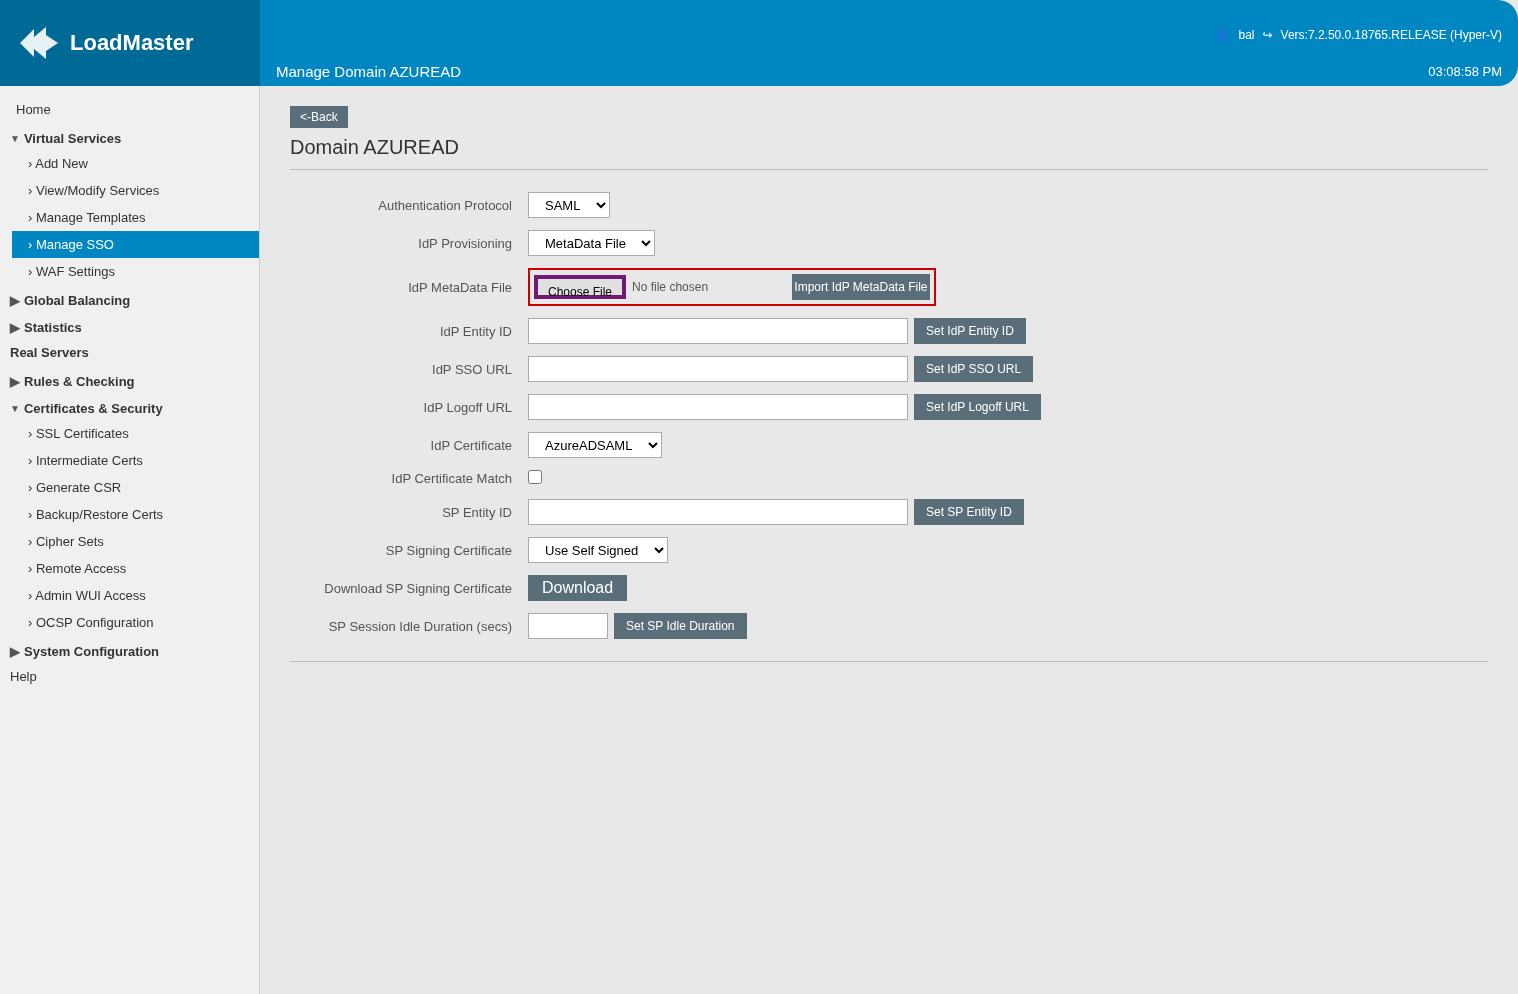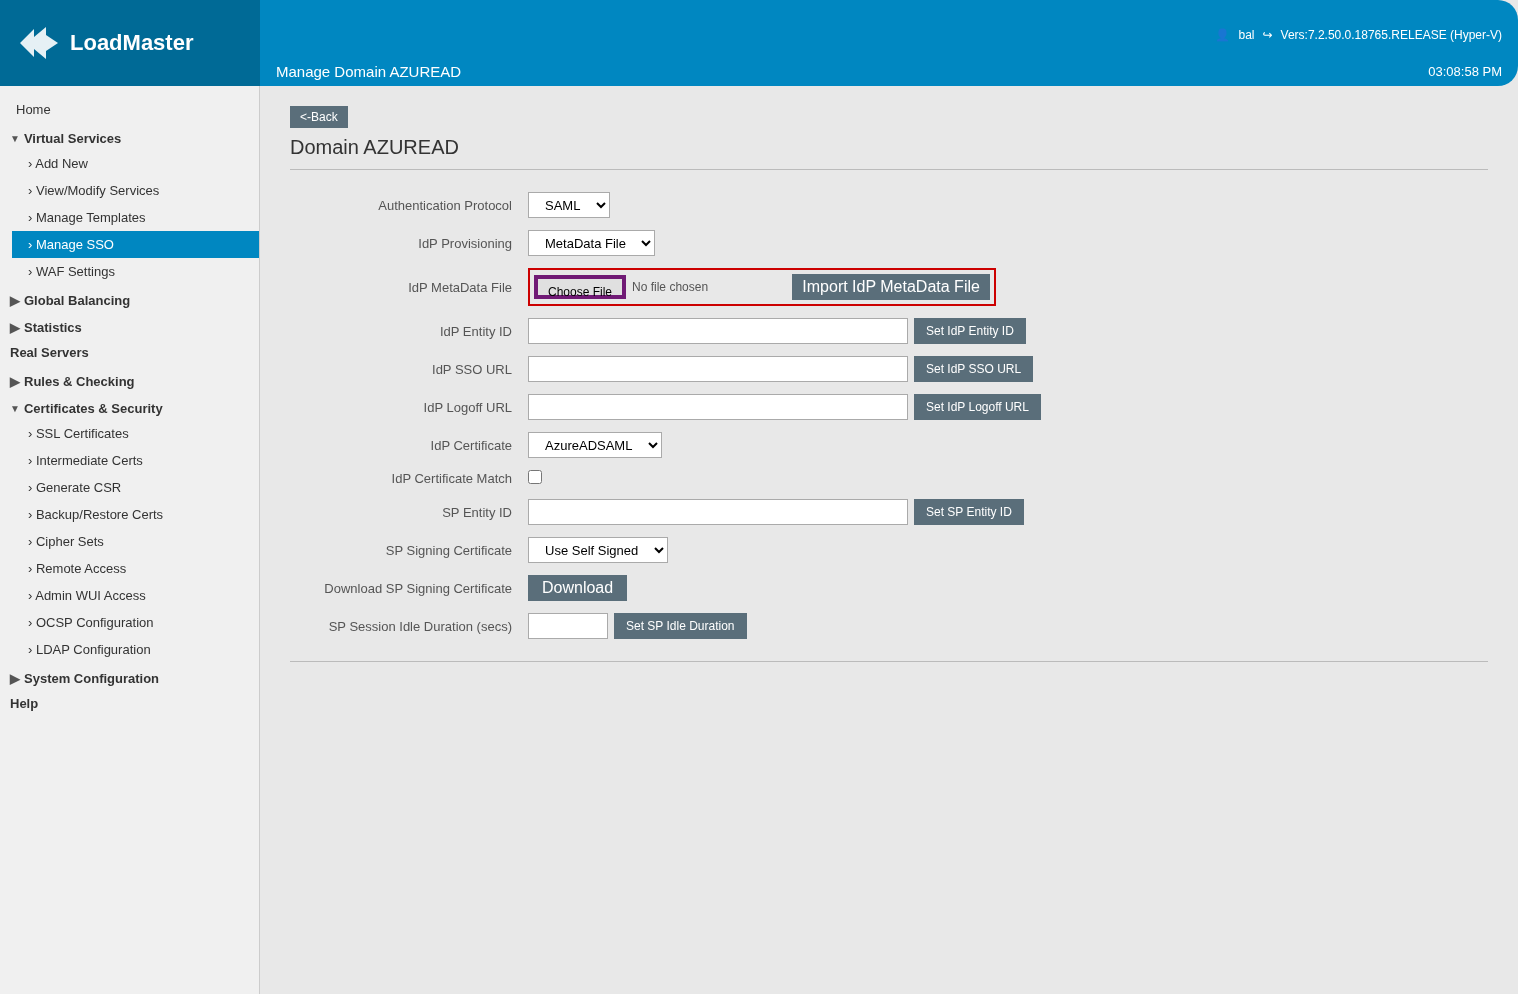--- a/index.html
+++ b/index.html
@@ -217,22 +217,22 @@
       height: 24px;
     }
     .no-file-text {
       font-size: 12px;
       color: #555;
     }
     .import-btn {
       background: #5a6e7a;
       color: white;
       border: none;
-      padding: 4px 10px;
-      font-size: 16px;
+      padding: 4px 2px;
+      font-size: 12px;
       cursor: pointer;
       height: 26px;
     }
 
     .url-input {
       width: 380px;
     }
     .sp-entity-input {
       width: 380px;
     }
@@ -313,29 +313,28 @@
     </div>
     <div class="sidebar-sub">
       <div class="sidebar-item">› SSL Certificates</div>
       <div class="sidebar-item">› Intermediate Certs</div>
       <div class="sidebar-item">› Generate CSR</div>
       <div class="sidebar-item">› Backup/Restore Certs</div>
       <div class="sidebar-item">› Cipher Sets</div>
       <div class="sidebar-item">› Remote Access</div>
       <div class="sidebar-item">› Admin WUI Access</div>
       <div class="sidebar-item">› OCSP Configuration</div>
-      <div class="sidebar-item">› LDAP Configuration</div>
     </div>
 
     <div class="sidebar-section-header">
       <span class="triangle-right">▶</span>
       <span>System Configuration</span>
     </div>
 
-    <div class="sidebar-item" style="font-weight:bold; padding-left:10px;">Help</div>
+    <div class="sidebar-item" style="font-weight:normal; padding-left:10px;">Help</div>
   </div>
 
   <div class="content">
     <button class="back-btn">&lt;-Back</button>
     <div class="page-title">Domain AZUREAD</div>
     <hr class="divider">
 
     <table class="form-table">
       <tbody>
           <tr>

